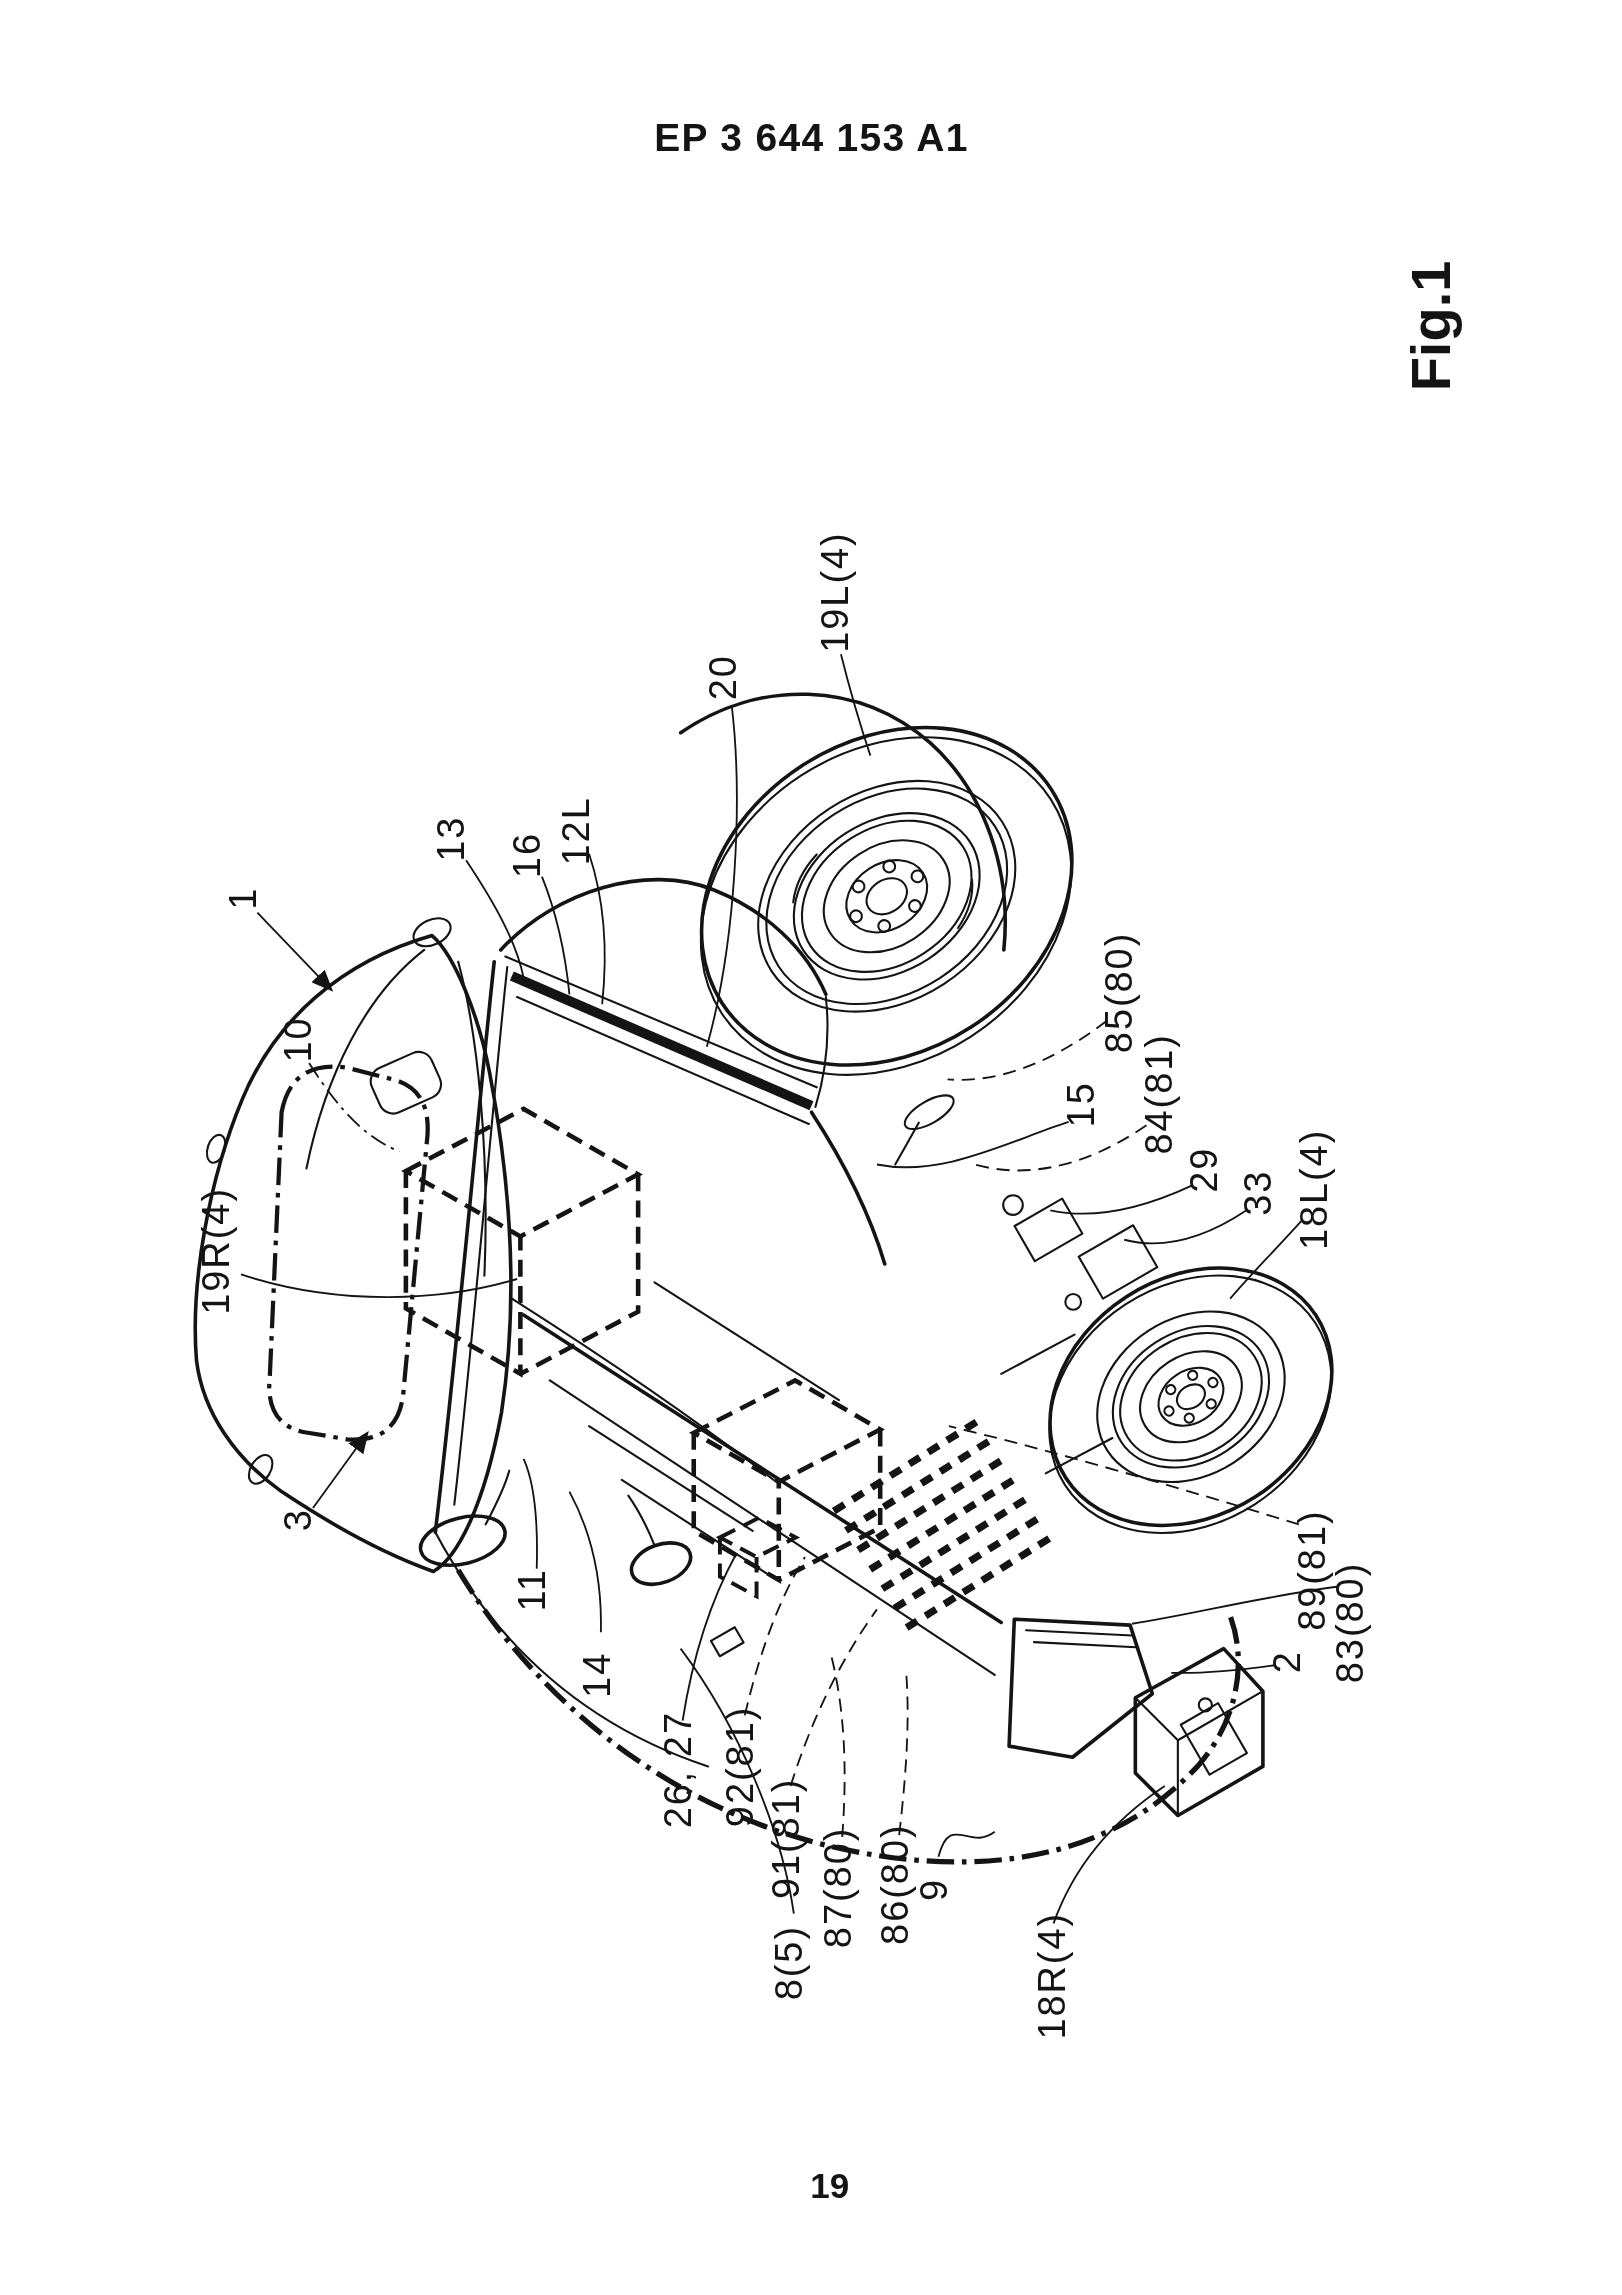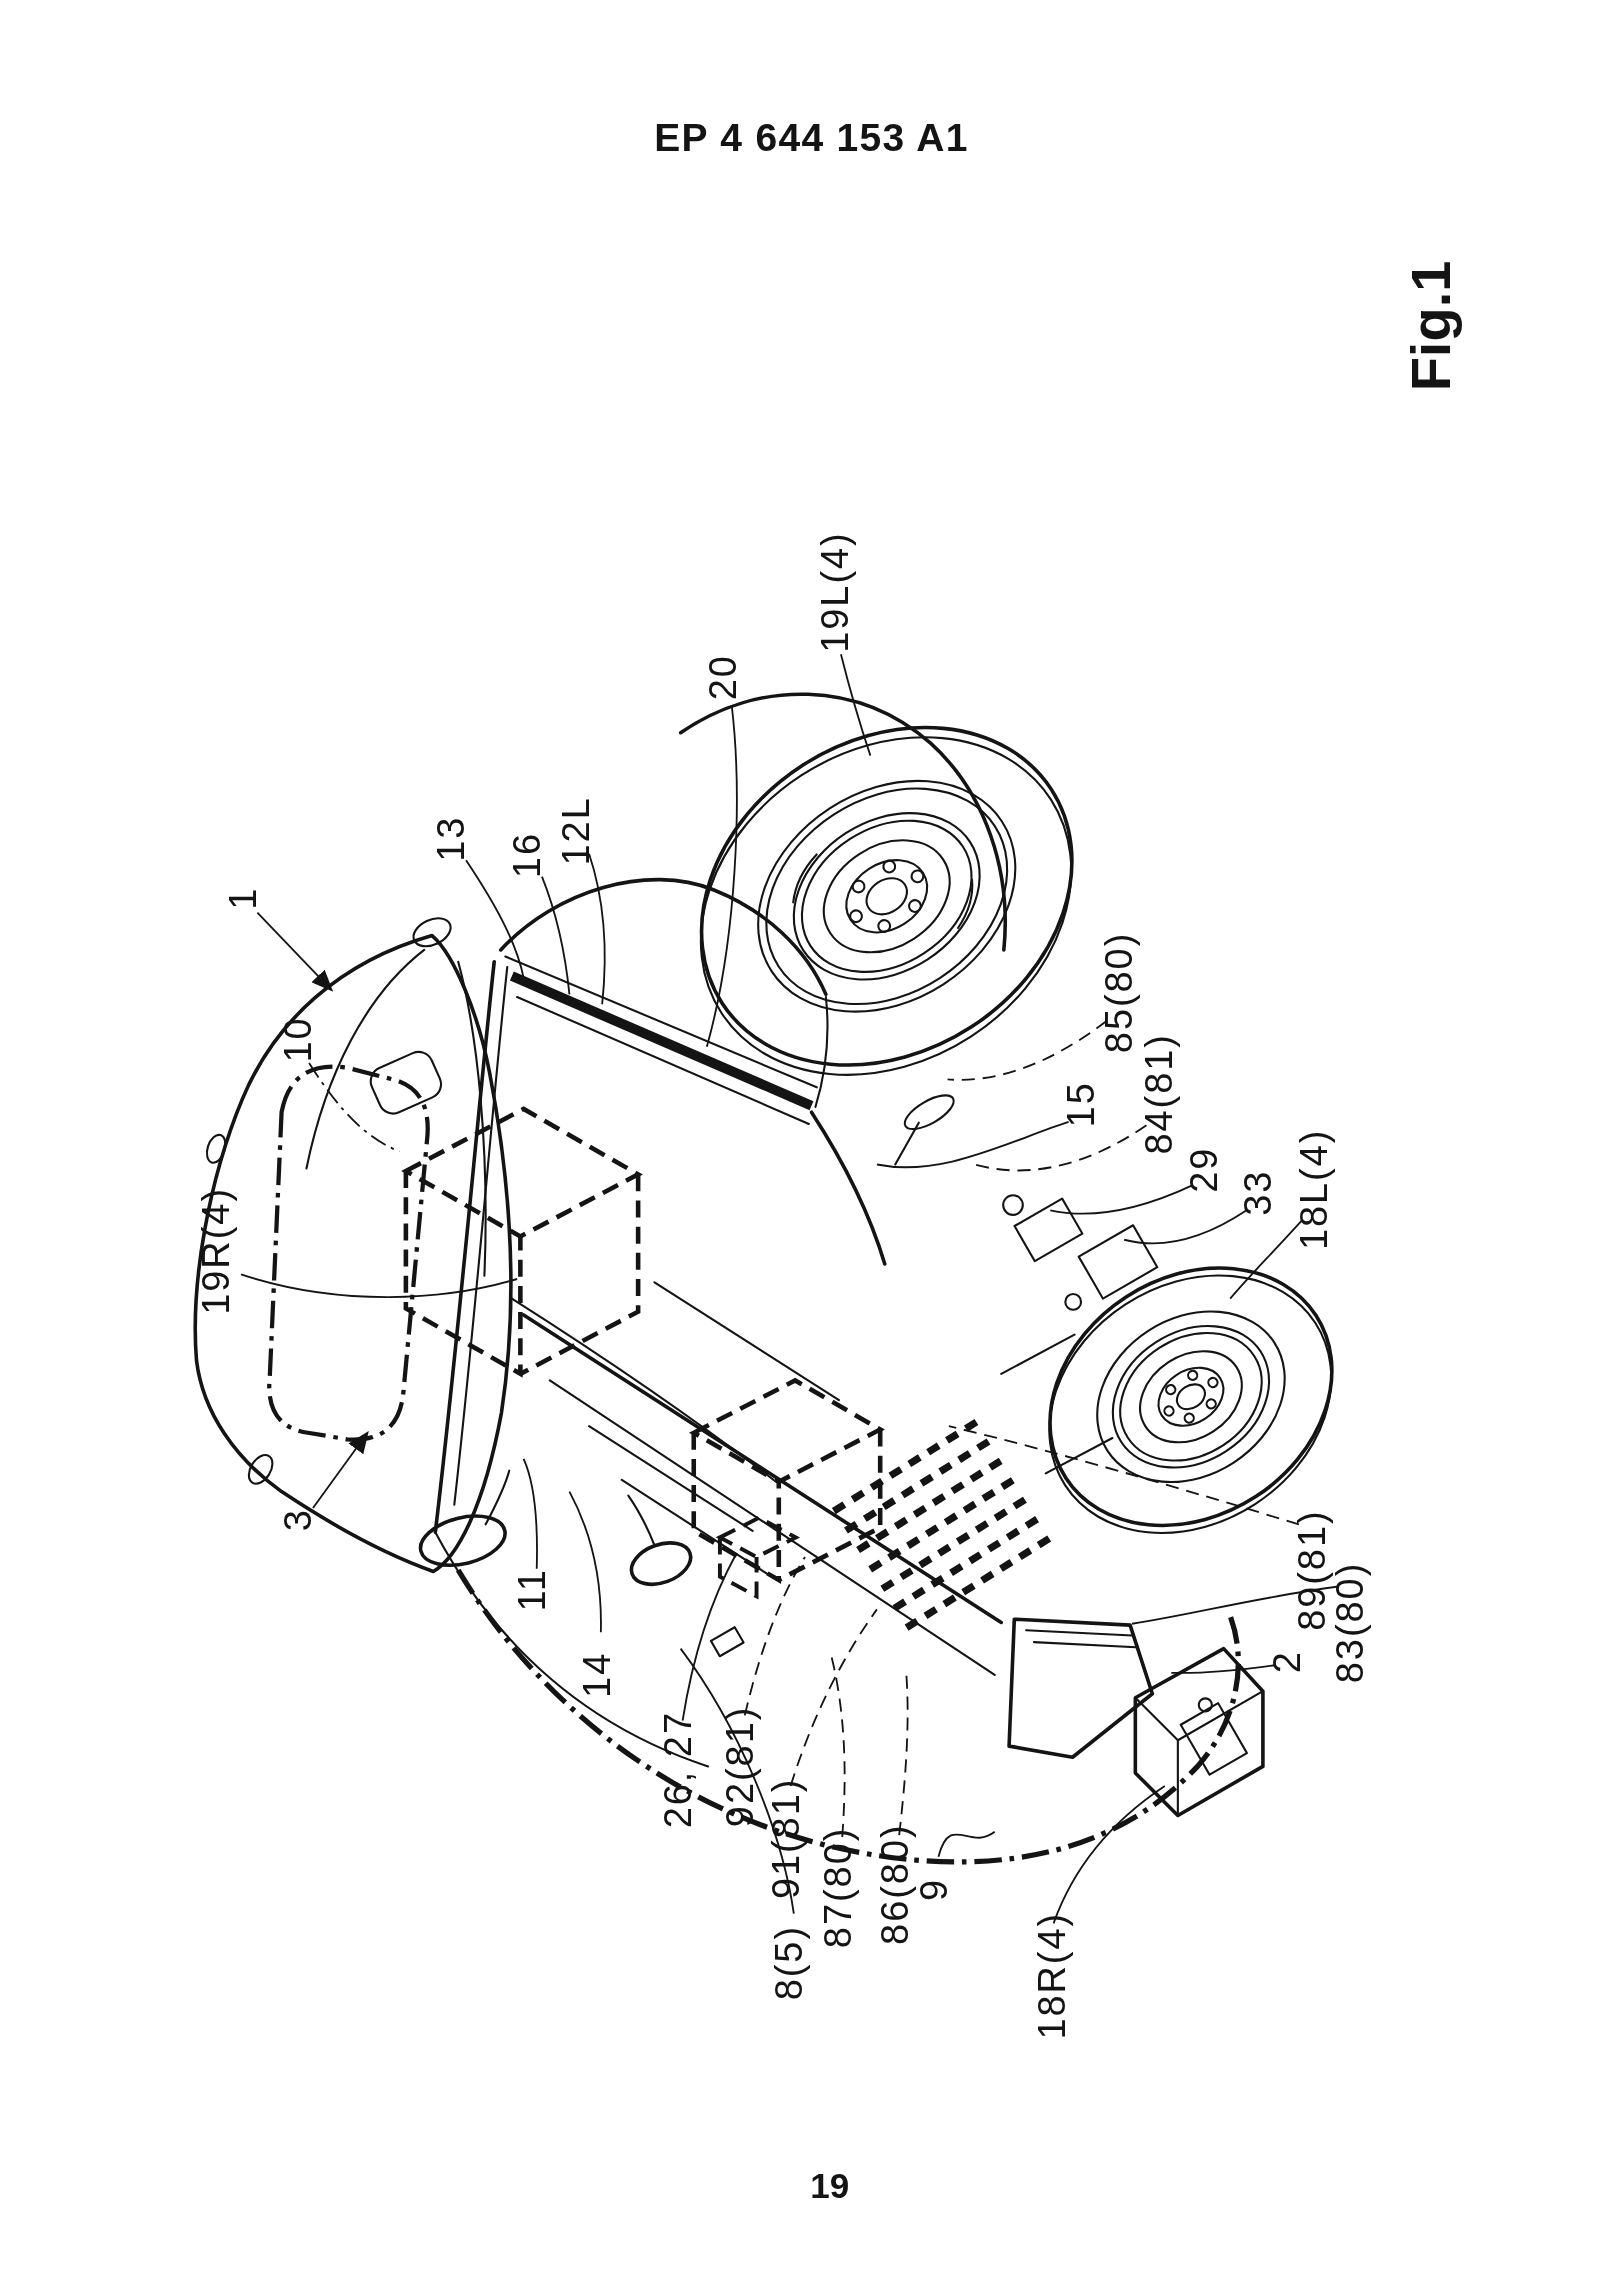--- a/index.html
+++ b/index.html
@@ -35,21 +35,21 @@
   .ref-label {
     font-family:"Liberation Sans", sans-serif; font-size:58px; letter-spacing:3px;
     fill:#141414; text-anchor:middle; dominant-baseline:middle;
   }
 </style>
 </head>
 <body>
 
 <div class="page">
 
-  <div class="doc-header">EP 4 644 153 A1</div>
+  <div class="doc-header">EP 3 644 153 A1</div>
   <div class="fig-caption">Fig.1</div>
 
   <svg class="drawing" width="1623" height="2295" viewBox="0 0 2480 3508" xmlns="http://www.w3.org/2000/svg">
 
     <defs>
       <marker id="arrowhead" markerWidth="12" markerHeight="10" refX="10" refY="5" orient="auto">
         <path d="M0,0 L12,5 L0,10 Z" fill="#141414"></path>
       </marker>
     </defs>
 

